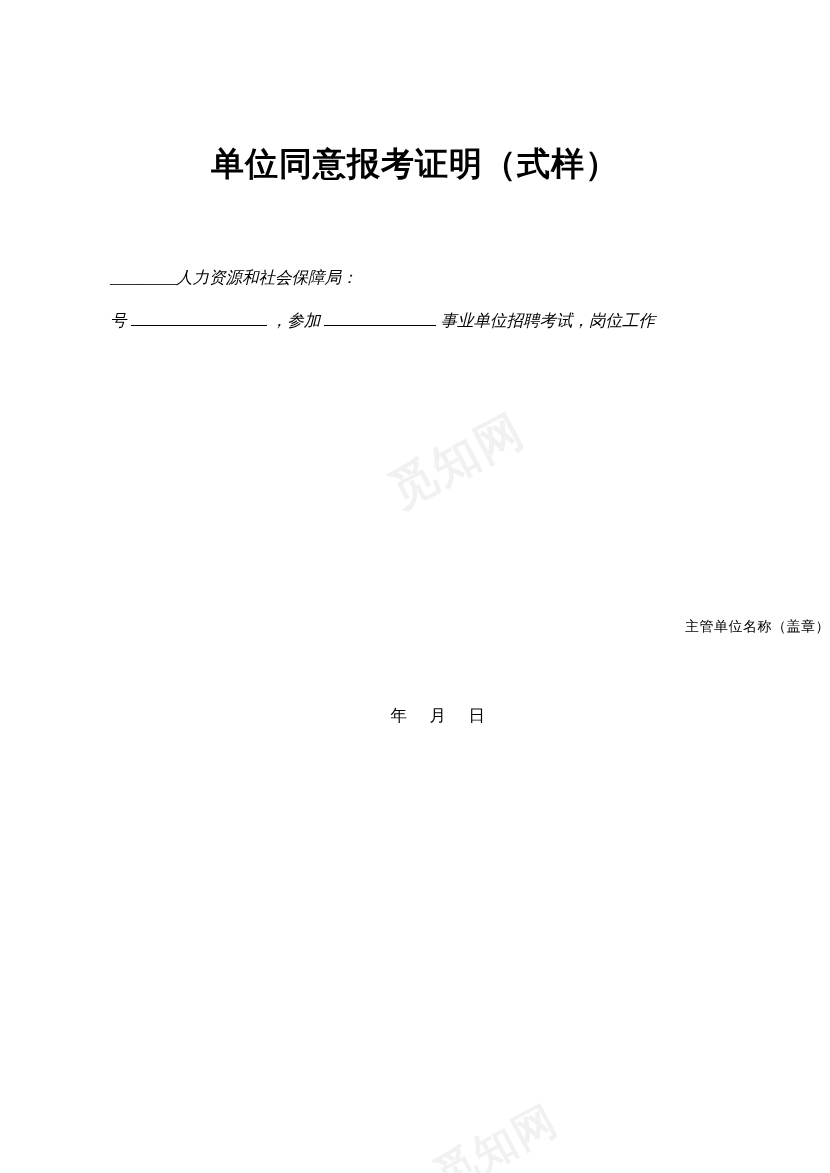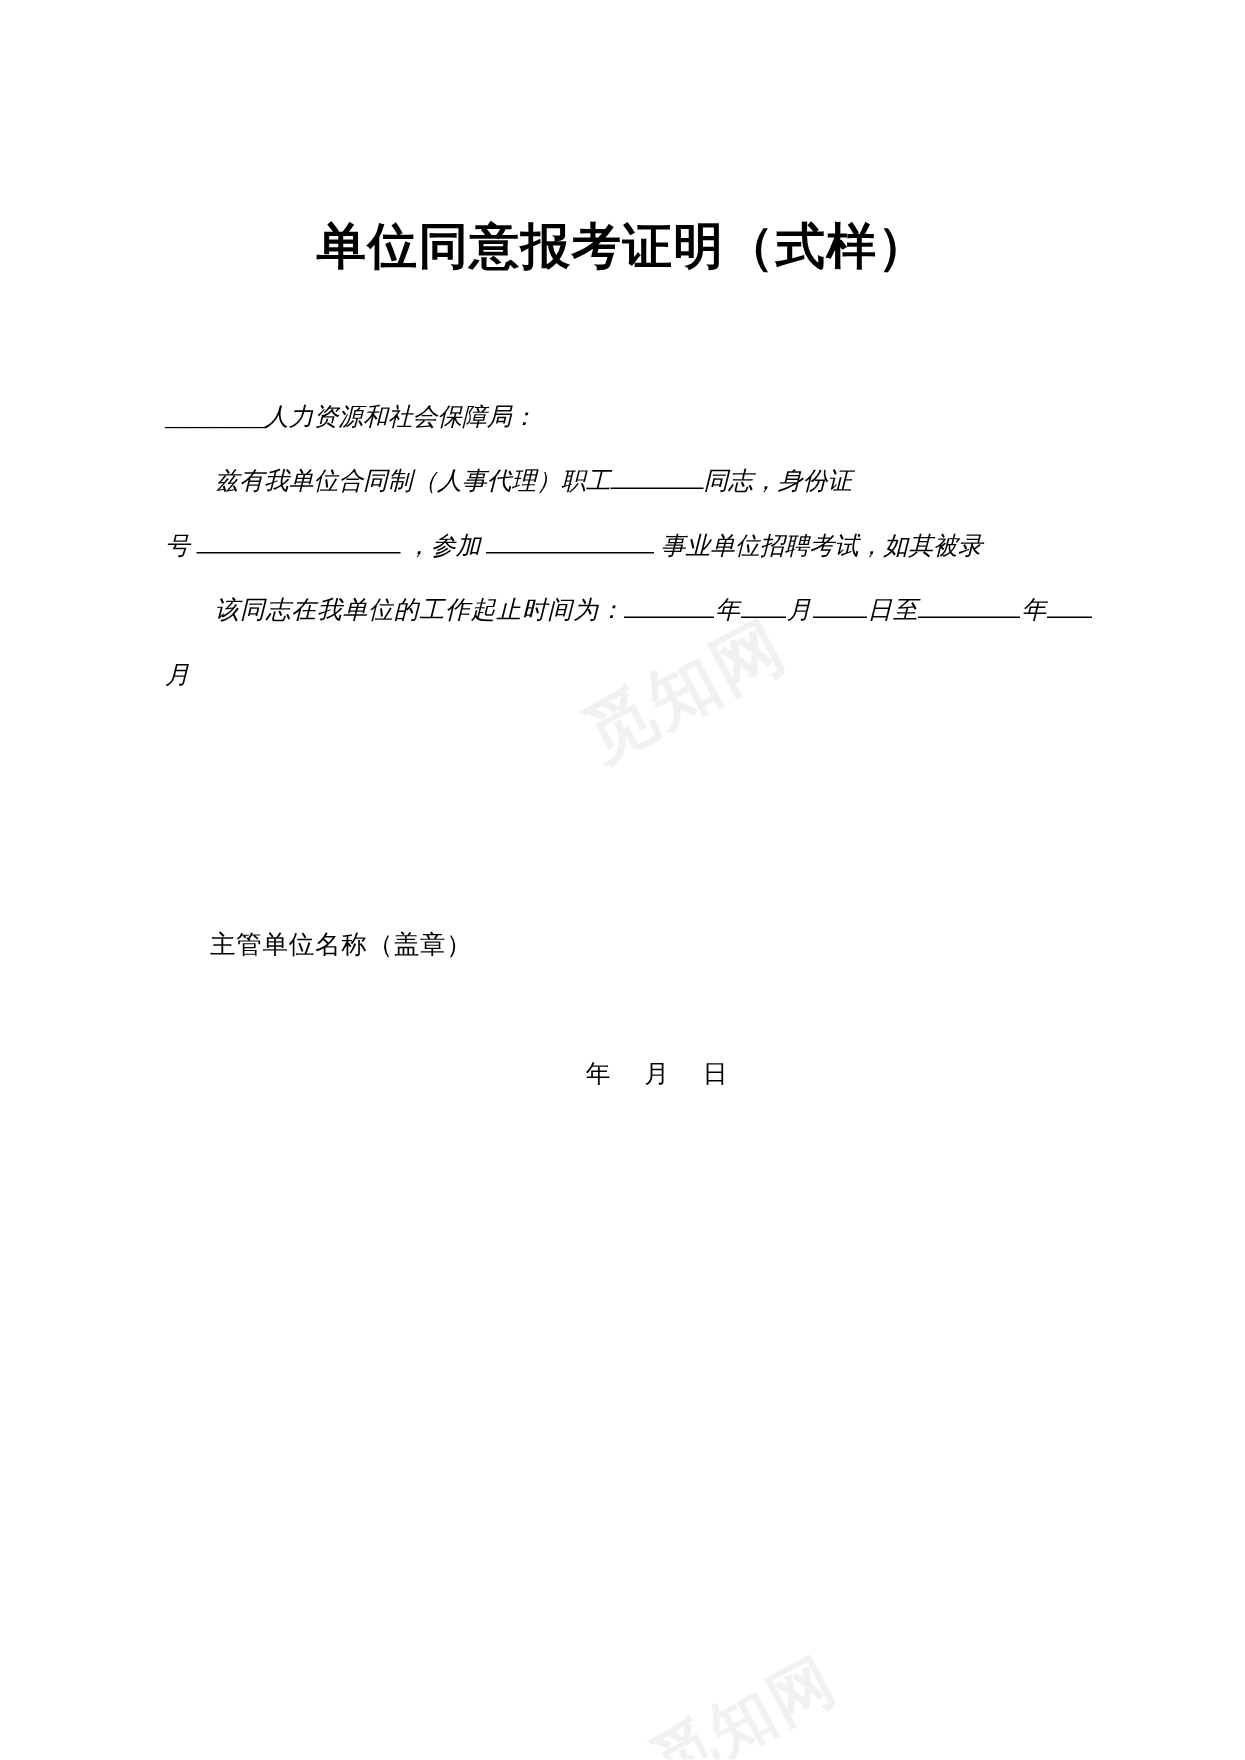--- a/index.html
+++ b/index.html
@@ -89,22 +89,22 @@
   .b-30 { width: 30px; }
   .b-36 { width: 36px; }
   .b-135 { width: 136px; }
   .b-112 { width: 112px; }
 
   .sign-block {
     position: absolute;
     top: 618px;
     left: 0;
     width: 830px;
-    text-align: left;
-    font-size: 17px;
+    text-align: right;
+    font-size: 14px;
   }
   .sign-unit {
     padding-left: 140px;
     letter-spacing: 0.5px;
   }
   .sign-date {
     position: absolute;
     top: 705px;
     left: 0;
     width: 726px;
@@ -125,36 +125,30 @@
   <div class="watermark wm-bottom">觅知网</div>
 
   <div class="doc-title">单位同意报考证明（式样）</div>
 
   <div class="body-block">
 
     <p class="para">
       <span>________</span><span>人力资源和社会保障局：</span>
     </p>
 
-    <p class="para indent">
-      <span>兹有我单位合同制（人事代理）职工</span><span class="blank b-62"></span><span>同志，身份证</span>
-    </p>
 
     <p class="para">
       <span>号</span>
       <span class="blank b-135"></span>
       <span>，参加</span>
       <span class="blank b-112"></span>
-      <span>事业单位招聘考试，如其被录</span>
+      <span>事业单位招聘考试，岗位工作</span>
     </p>
 
 
-    <p class="para indent">
-      <span>该同志在我单位的工作起止时间为：</span><span class="blank b-60"></span><span>年</span><span class="blank b-30"></span><span>月</span><span class="blank b-36"></span><span>日</span><span>至</span><span class="blank b-68"></span><span>年</span><span class="blank b-30"></span><span>月</span>
-    </p>
 
 
 
   </div>
 
   <div class="sign-block">
     <div class="sign-unit">主管单位名称（盖章）</div>
   </div>
 
   <div class="sign-date">

